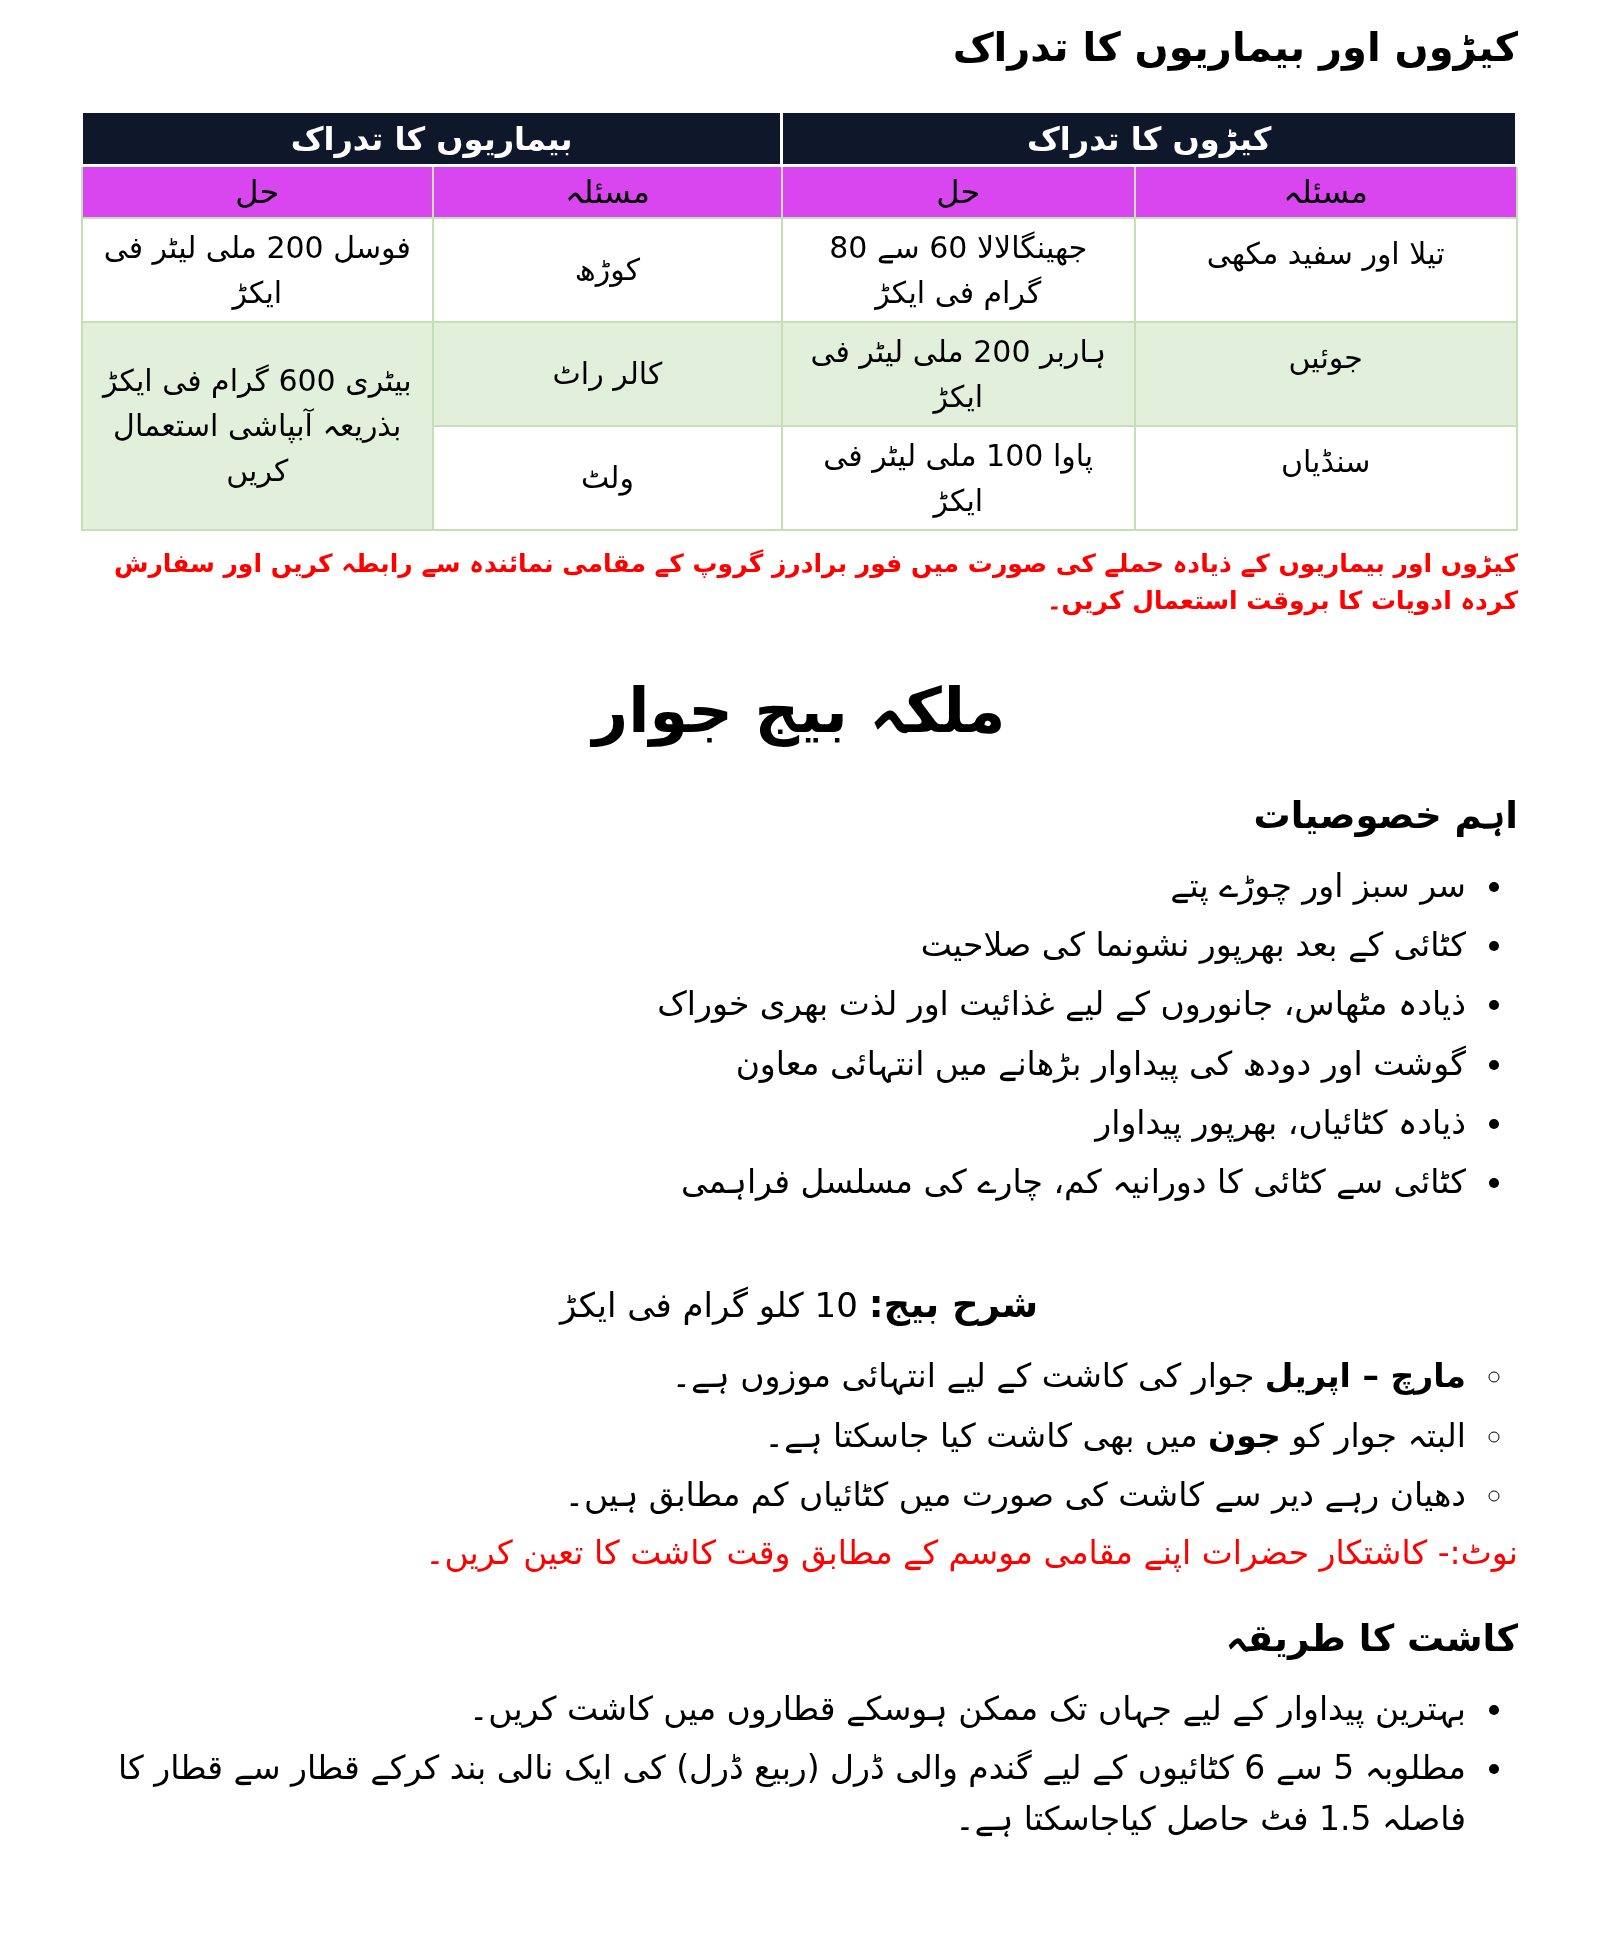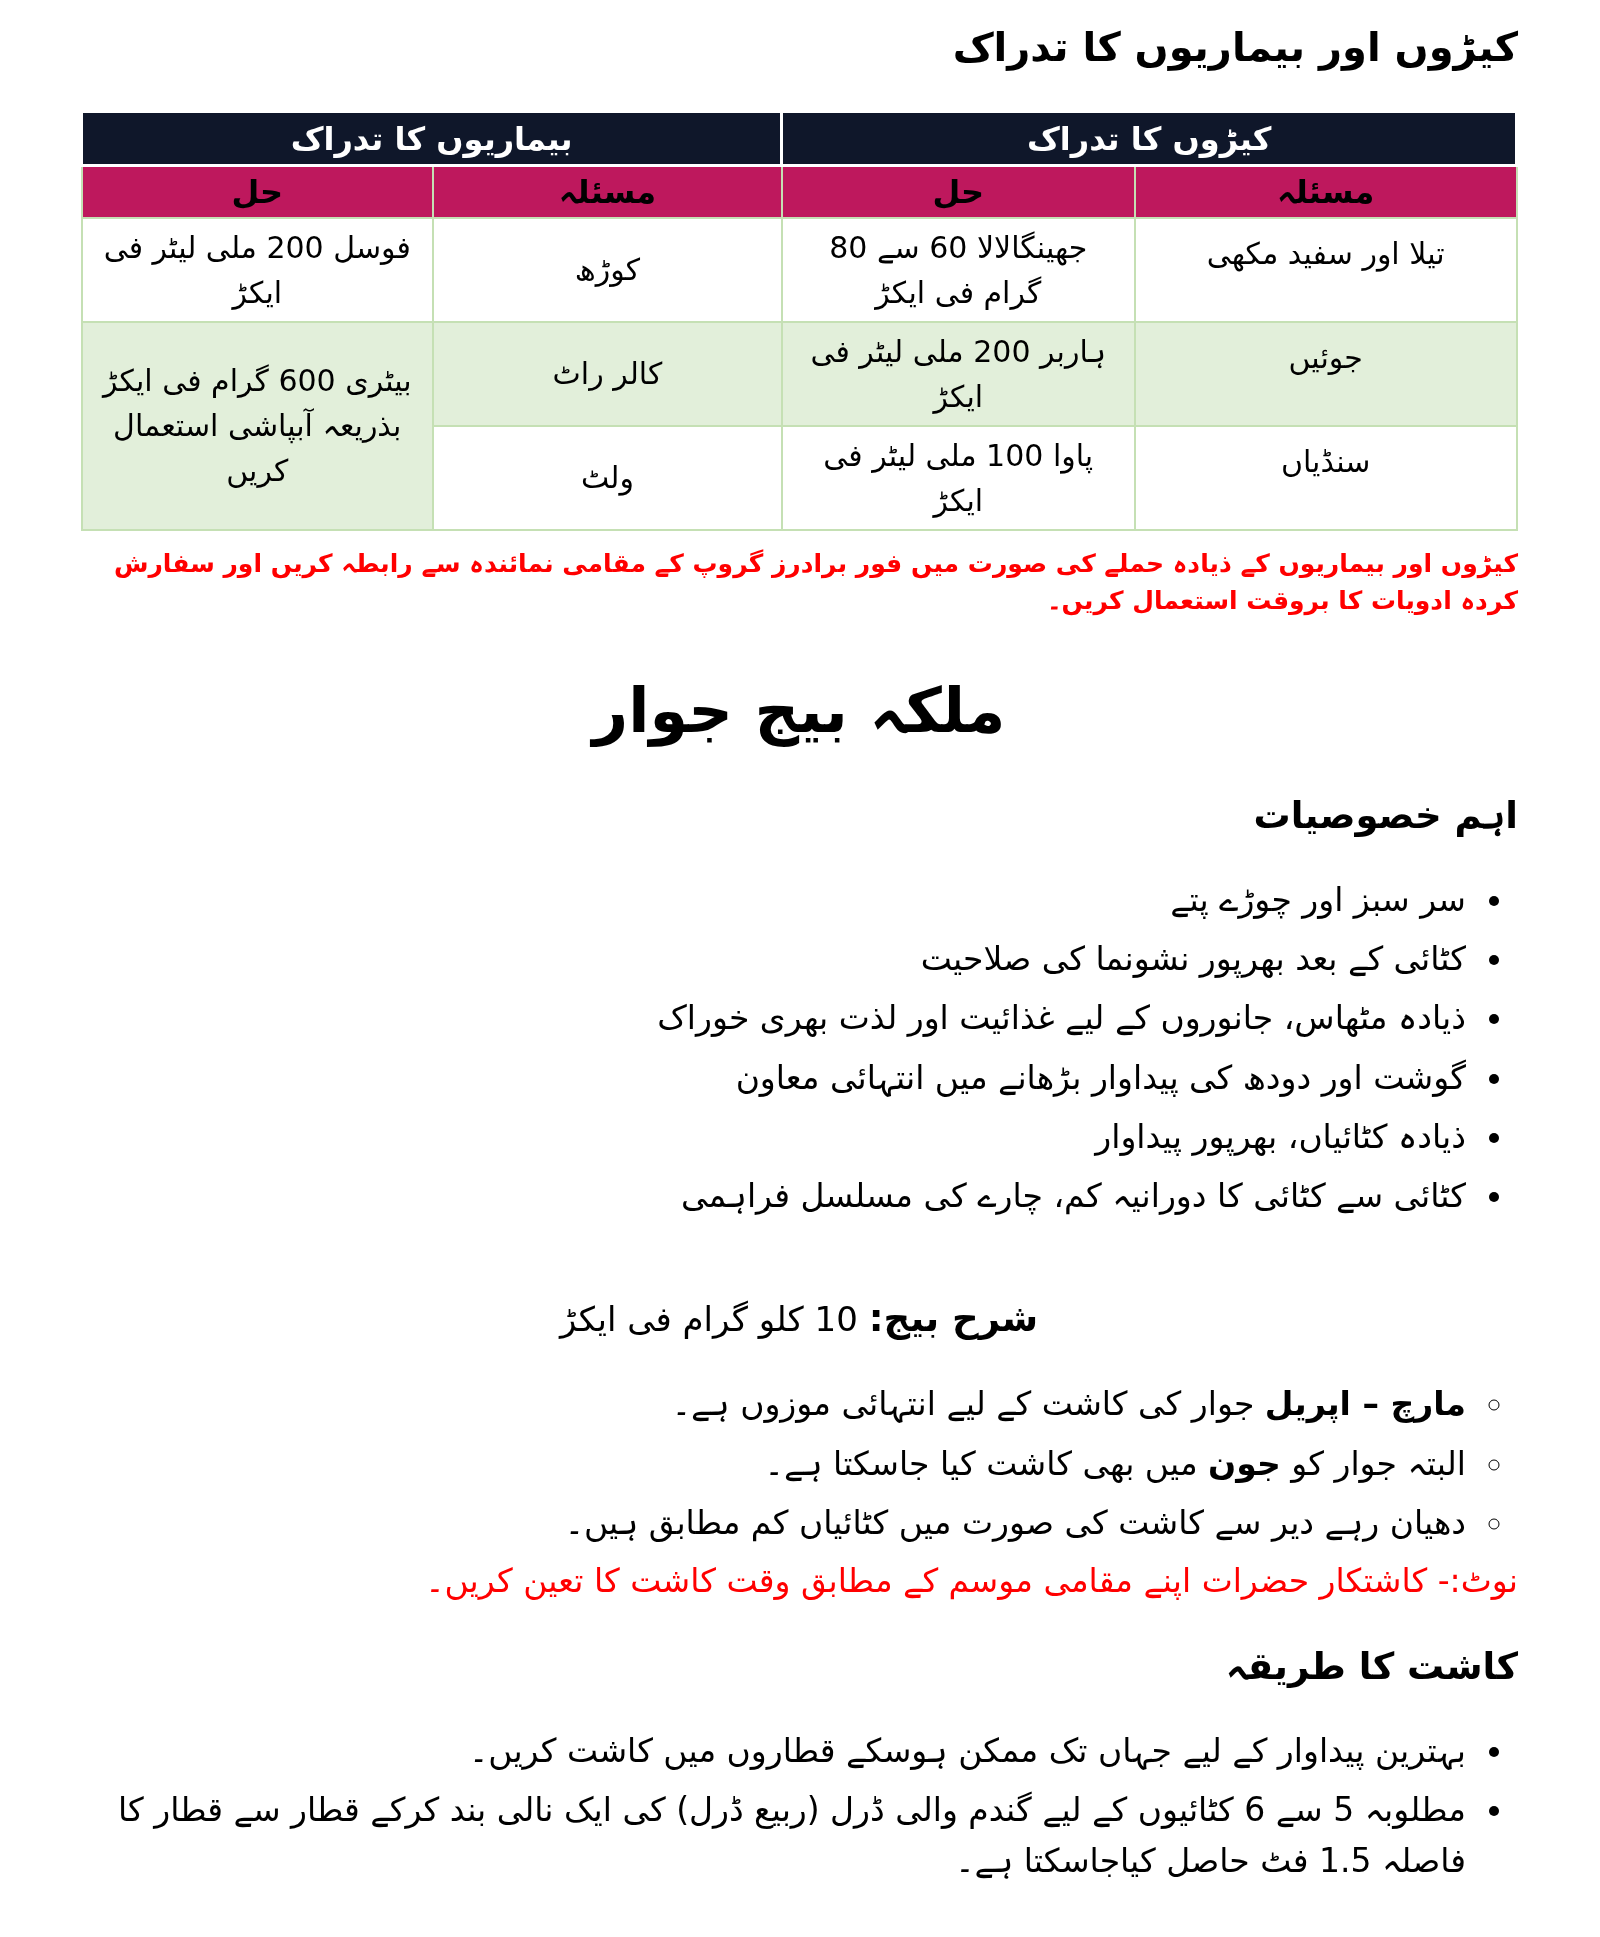--- a/index.html
+++ b/index.html
@@ -33,23 +33,23 @@
     background: #0f172a;
     color: #ffffff;
     font-size: 32px;
     font-weight: bold;
     height: 54px;
     text-align: center;
     vertical-align: middle;
     border: 3px solid #ffffff;
   }
   .cols-row th {
-    background: #be185d;
+    background: #d946ef;
     font-size: 32px;
-    font-weight: bold;
+    font-weight: normal;
     height: 52px;
     vertical-align: middle;
   }
   .pd-table tbody td {
     font-size: 30px;
     text-align: center;
     vertical-align: middle;
     padding: 6px 14px;
     line-height: 1.5;
   }
@@ -78,21 +78,21 @@
 
   .section-heading {
     font-size: 37px;
     font-weight: bold;
     text-align: right;
     margin: 36px 0 0 0;
     line-height: 1.4;
   }
 
   ul.disc-list, ul.circle-list {
-    margin: 32px 0 0 0;
+    margin: 18px 0 0 0;
     padding: 0 46px 0 0;
     font-size: 33px;
     line-height: 1.55;
     text-align: right;
   }
   ul.disc-list { list-style: disc; }
   ul.circle-list { list-style: circle; }
   ul.disc-list li, ul.circle-list li { margin-bottom: 8px; padding-right: 6px; }
 
   .seed-rate { font-size: 34px; margin: 70px 0 0 0; text-align: center; line-height: 1.5; }

